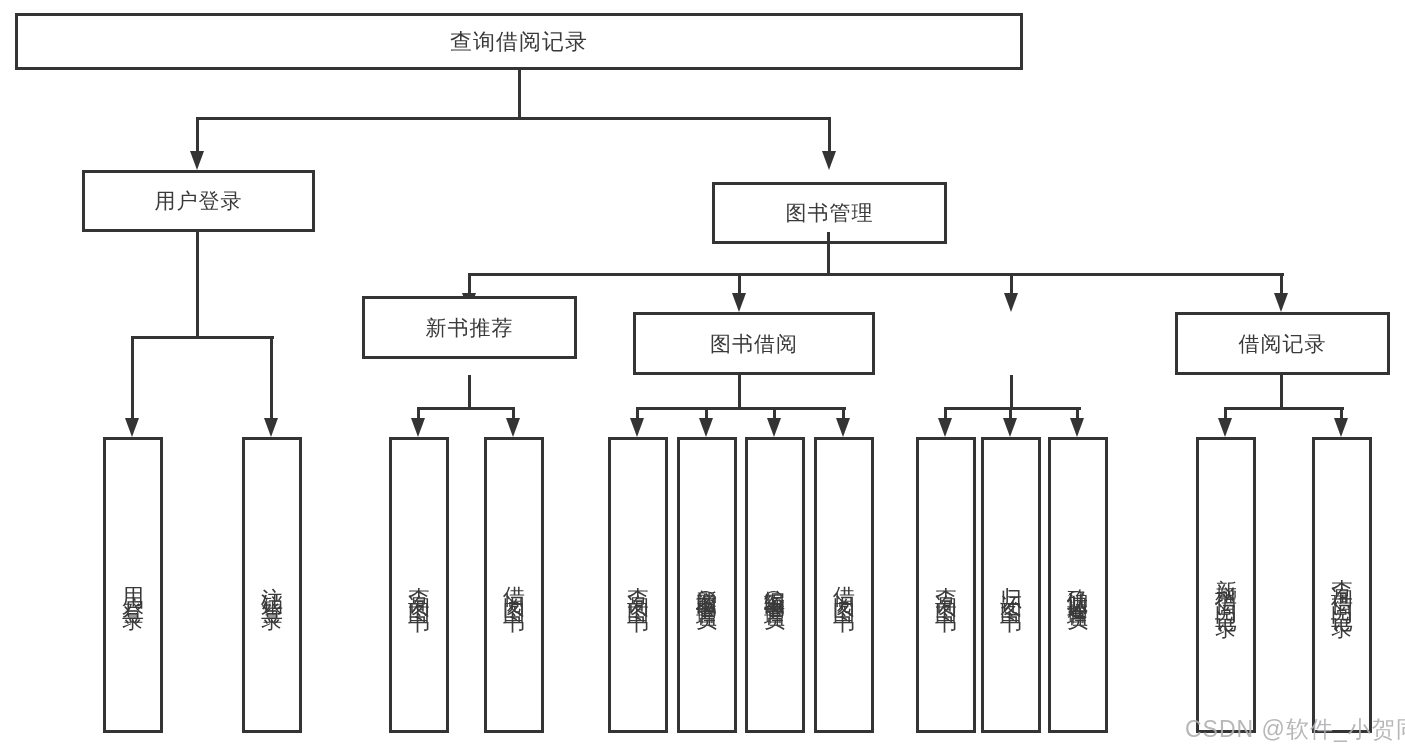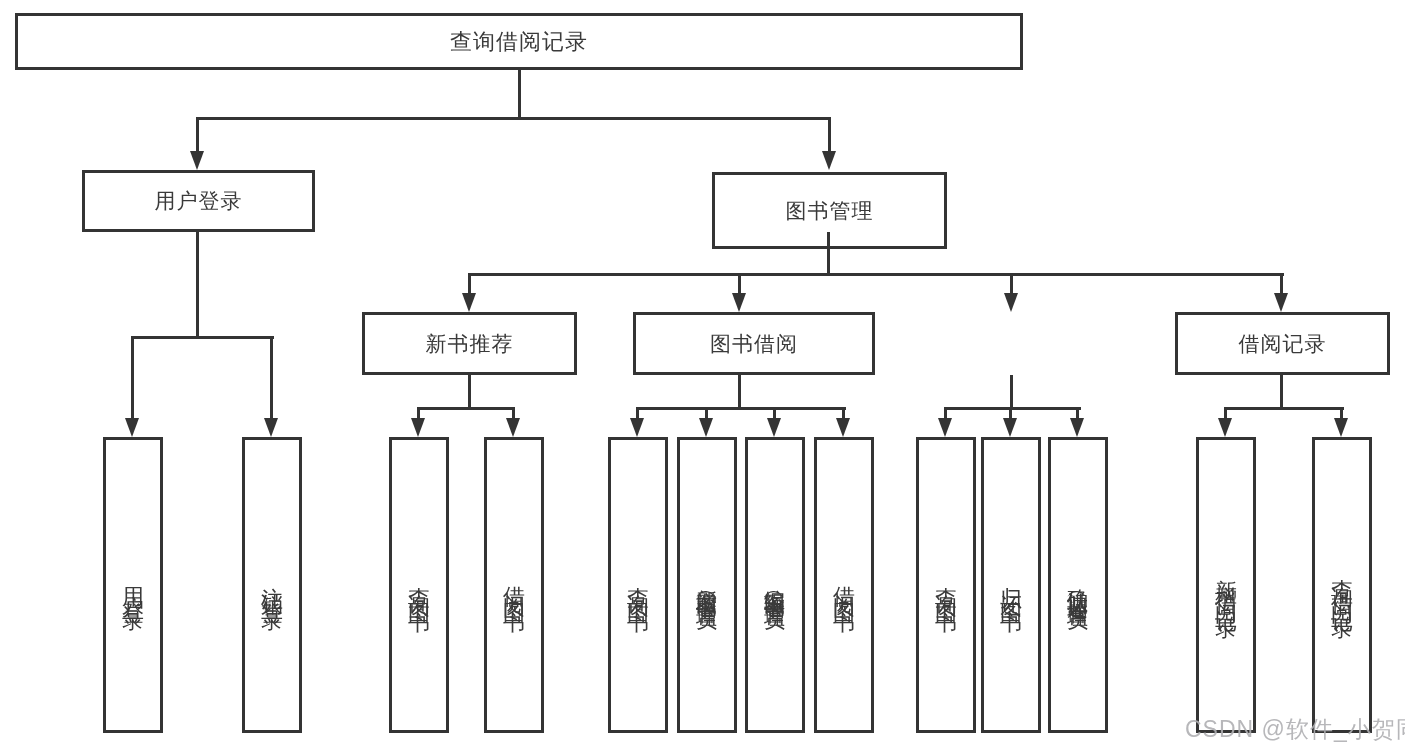--- a/index.html
+++ b/index.html
@@ -78,37 +78,37 @@
   </div>
 
   <div class="vline" style="left:518px;top:70px;height:47px"></div>
   <div class="hline" style="left:197px;top:117px;width:634px"></div>
   <div class="arrow" style="left:196px;top:117px;height:34px"></div>
   <div class="arrow" style="left:828px;top:117px;height:34px"></div>
 
   <div class="box hbox" style="left:82px;top:170px;width:233px;height:62px">
     <span class="lbl">用户登录</span>
   </div>
-  <div class="box hbox" style="left:712px;top:172px;width:235px;height:77px">
+  <div class="box hbox" style="left:712px;top:182px;width:235px;height:62px">
     <span class="lbl">图书管理</span>
   </div>
 
   <div class="vline" style="left:196px;top:232px;height:107px"></div>
   <div class="hline" style="left:131px;top:336px;width:143px"></div>
   <div class="arrow" style="left:131px;top:336px;height:82px"></div>
   <div class="arrow" style="left:270px;top:336px;height:82px"></div>
 
   <div class="vline" style="left:827px;top:232px;height:44px"></div>
   <div class="hline" style="left:468px;top:273px;width:816px"></div>
   <div class="arrow" style="left:468px;top:273px;height:20px"></div>
   <div class="arrow" style="left:738px;top:273px;height:20px"></div>
   <div class="arrow" style="left:1010px;top:273px;height:20px"></div>
   <div class="arrow" style="left:1280px;top:273px;height:20px"></div>
 
-  <div class="box hbox" style="left:362px;top:312px;width:215px;height:63px">
+  <div class="box hbox" style="left:362px;top:296px;width:215px;height:63px">
     <span class="lbl">新书推荐</span>
   </div>
   <div class="box hbox" style="left:633px;top:312px;width:242px;height:63px">
     <span class="lbl">图书借阅</span>
   </div>
   <div class="box hbox" style="left:1175px;top:312px;width:215px;height:63px">
     <span class="lbl">借阅记录</span>
   </div>
 
   <div class="vline" style="left:468px;top:375px;height:35px"></div>

